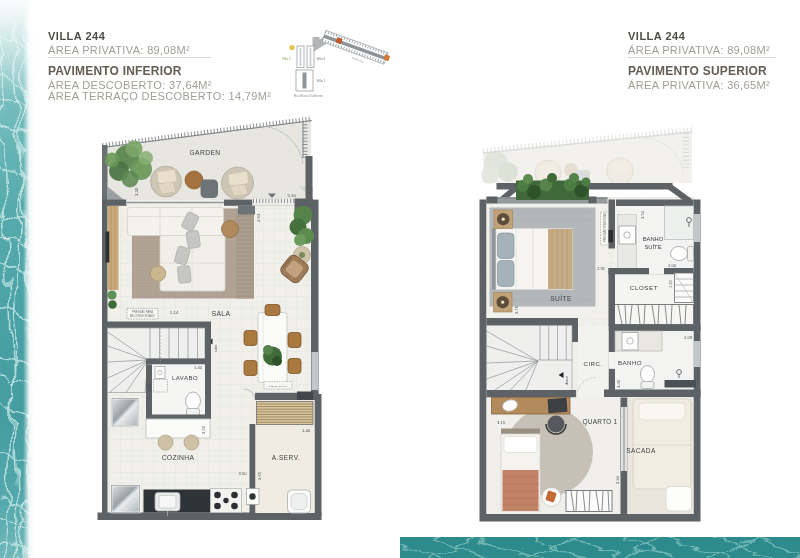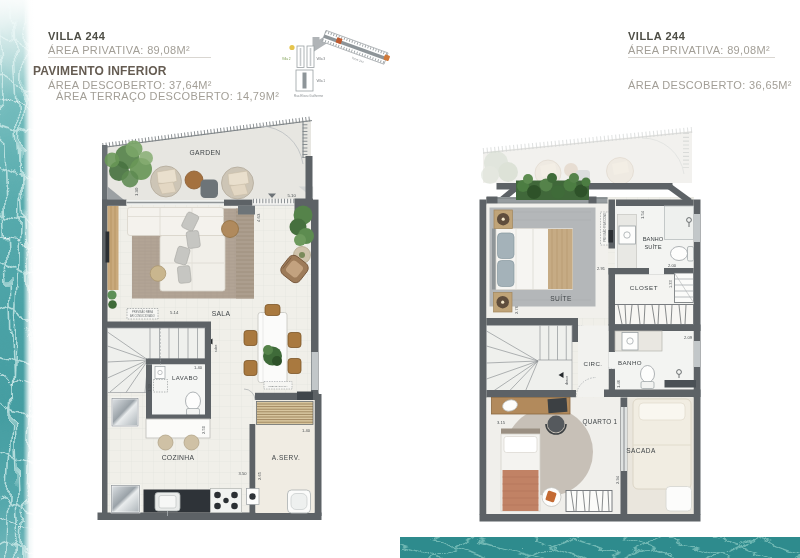--- a/index.html
+++ b/index.html
@@ -71,34 +71,35 @@
       </g>
     </g>
   </svg>
 
   <div class="abs h1" style="left:48px;top:30px;">VILLA 244</div>
 
   <div class="abs sub" style="left:48px;top:44px;">ÁREA PRIVATIVA: 89,08M²</div>
 
   <div class="abs divider" style="left:48px;top:57px;width:163px;"></div>
 
-  <div class="abs h2" style="left:33px;top:63.5px;">PAVIMENTO INFERIOR</div>
+  <div class="abs h2" style="left:48px;top:63.5px;">PAVIMENTO INFERIOR</div>
 
   <div class="abs sub" style="left:48px;top:79px;">ÁREA DESCOBERTO: 37,64M²</div>
 
-  <div class="abs sub" style="left:56px;top:89.5px;">ÁREA TERRAÇO DESCOBERTO: 14,79M²</div>
+  <div class="abs sub" style="left:48px;top:89.5px;">ÁREA TERRAÇO DESCOBERTO: 14,79M²</div>
 
   <div class="abs h1" style="left:628px;top:30px;">VILLA 244</div>
 
   <div class="abs sub" style="left:628px;top:44px;">ÁREA PRIVATIVA: 89,08M²</div>
 
   <div class="abs divider" style="left:628px;top:57px;width:147px;"></div>
 
-
-  <div class="abs sub" style="left:628px;top:79px;">ÁREA DESCOBERTO: 36,65M²</div>
+  <div class="abs h2" style="left:628px;top:63.5px;">PAVIMENTO SUPERIOR</div>
+
+  <div class="abs sub" style="left:628px;top:79px;">ÁREA PRIVATIVA: 36,65M²</div>
 
   <svg class="abs" style="left:272px;top:8px;" width="132" height="100" viewBox="0 0 132 100">
 
     <path d="M44,29 L44,38 L55,31" fill="none" stroke="#a7acaf" stroke-width="7" opacity="0.9"></path>
 
     <g transform="translate(2,5) rotate(20 50 23)">
       <rect x="50" y="17" width="66" height="12" fill="#ffffff" stroke="#9aa0a3" stroke-width="0.7"></rect>
       <rect x="50" y="21.3" width="66" height="3.6" fill="#8e9599"></rect>
       <line x1="50" y1="18.6" x2="116" y2="18.6" stroke="#9aa0a3" stroke-width="2.4" stroke-dasharray="0.9 1.9"></line>
       <line x1="50" y1="27.4" x2="116" y2="27.4" stroke="#9aa0a3" stroke-width="2.4" stroke-dasharray="0.9 1.9"></line>

